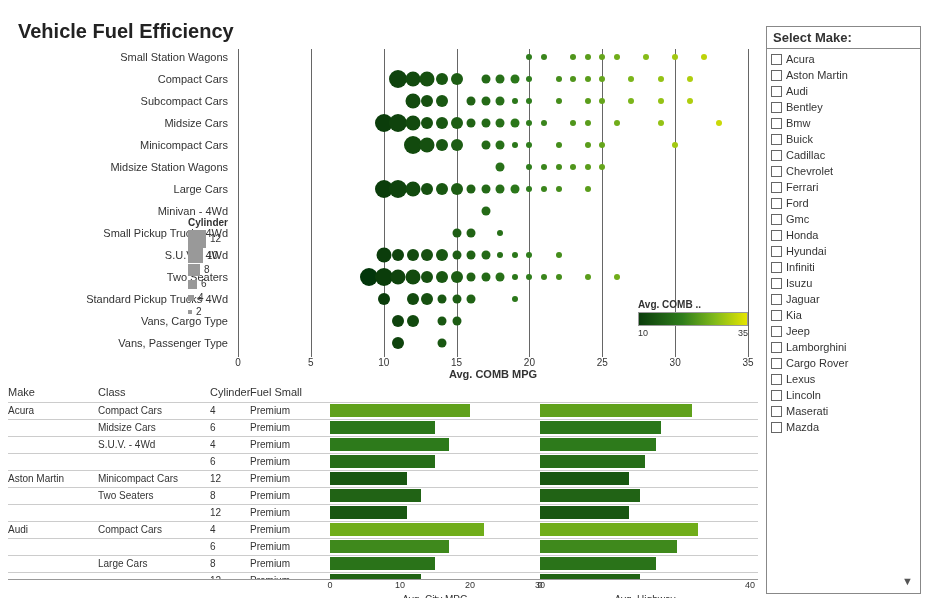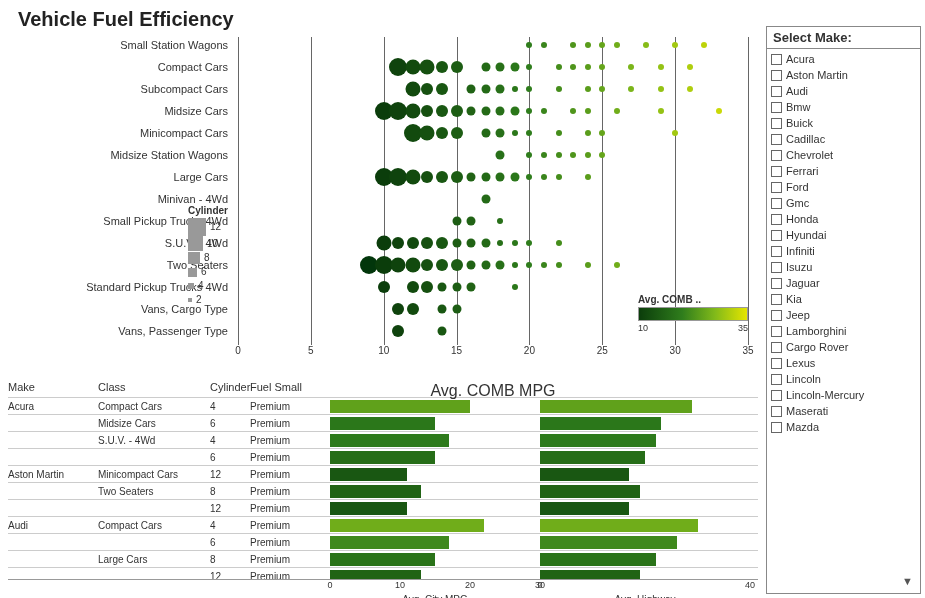--- a/index.html
+++ b/index.html
@@ -7,28 +7,28 @@
     margin: 0;
     font-family: Verdana, Geneva, sans-serif;
     font-size: 11px;
     color: #333;
     width: 925px;
     height: 598px;
     overflow: hidden;
     background: #fff;
   }
   .root { display: flex; width: 925px; height: 598px; }
-  .main { flex: 1 1 auto; display: flex; flex-direction: column; padding: 4px 8px 0 8px; }
+  .main { flex: 1 1 auto; display: flex; flex-direction: column; padding: 16px 8px 0 8px; }
   .side { width: 155px; border: 1px solid #888; margin: 26px 4px 4px 0; overflow: hidden; }
   h1 { font-size: 20px; font-weight: 700; margin: 4px 0 6px 10px; font-family: "Trebuchet MS", Arial, sans-serif; color:#222;}
   .bubble-wrap { position: relative; height: 350px; }
   .bubble-plot { position: absolute; left: 230px; top: 0; width: 510px; height: 330px; }
   .cat-labels { position: absolute; left: 0; top: 0; width: 225px; }
   .cat-label { position: absolute; right: 5px; text-align: right; font-size: 11px; white-space: nowrap; }
-  .x-axis-label { position: absolute; left: 230px; top: 345px; width: 510px; text-align: center; font-weight: 400; font-size: 16px; }
+  .x-axis-label { position: absolute; left: 230px; top: 319px; width: 510px; text-align: center; font-weight: 700; font-size: 11px; }
   .tick { position: absolute; bottom: -14px; font-size: 10px; transform: translateX(-50%); }
   .gridline { position: absolute; top: 0; bottom: 0; width: 1px; background: #666; }
   .bubble { position: absolute; border-radius: 50%; transform: translate(-50%, -50%); }
 
   
   .cyl-legend { position: absolute; left: 180px; top: 168px; background: rgba(255,255,255,0.0); font-size:10px;}
   .cyl-legend-title { font-weight: 700; margin-bottom: 2px; }
   .cyl-row { display: flex; align-items: center; gap: 4px; line-height: 14px;}
   .cyl-swatch { background: #999; display: inline-block; }
 
@@ -457,20 +457,24 @@
         <div class="make-row">
           <span class="chk"></span>
           <span>Aston Martin</span>
         </div>
         <div class="make-row">
           <span class="chk"></span>
           <span>Audi</span>
         </div>
         <div class="make-row">
           <span class="chk"></span>
+          <span>Bentley</span>
+        </div>
+        <div class="make-row">
+          <span class="chk"></span>
           <span>Bmw</span>
         </div>
         <div class="make-row">
           <span class="chk"></span>
           <span>Buick</span>
         </div>
         <div class="make-row">
           <span class="chk"></span>
           <span>Cadillac</span>
         </div>
@@ -526,24 +530,20 @@
           <span class="chk"></span>
           <span>Cargo Rover</span>
         </div>
         <div class="make-row">
           <span class="chk"></span>
           <span>Lexus</span>
         </div>
         <div class="make-row">
           <span class="chk"></span>
           <span>Lincoln</span>
-        </div>
-        <div class="make-row">
-          <span class="chk"></span>
-          <span>Lincoln-Mercury</span>
         </div>
         <div class="make-row">
           <span class="chk"></span>
           <span>Maserati</span>
         </div>
         <div class="make-row">
           <span class="chk"></span>
           <span>Mazda</span>
         </div>
       </div>

